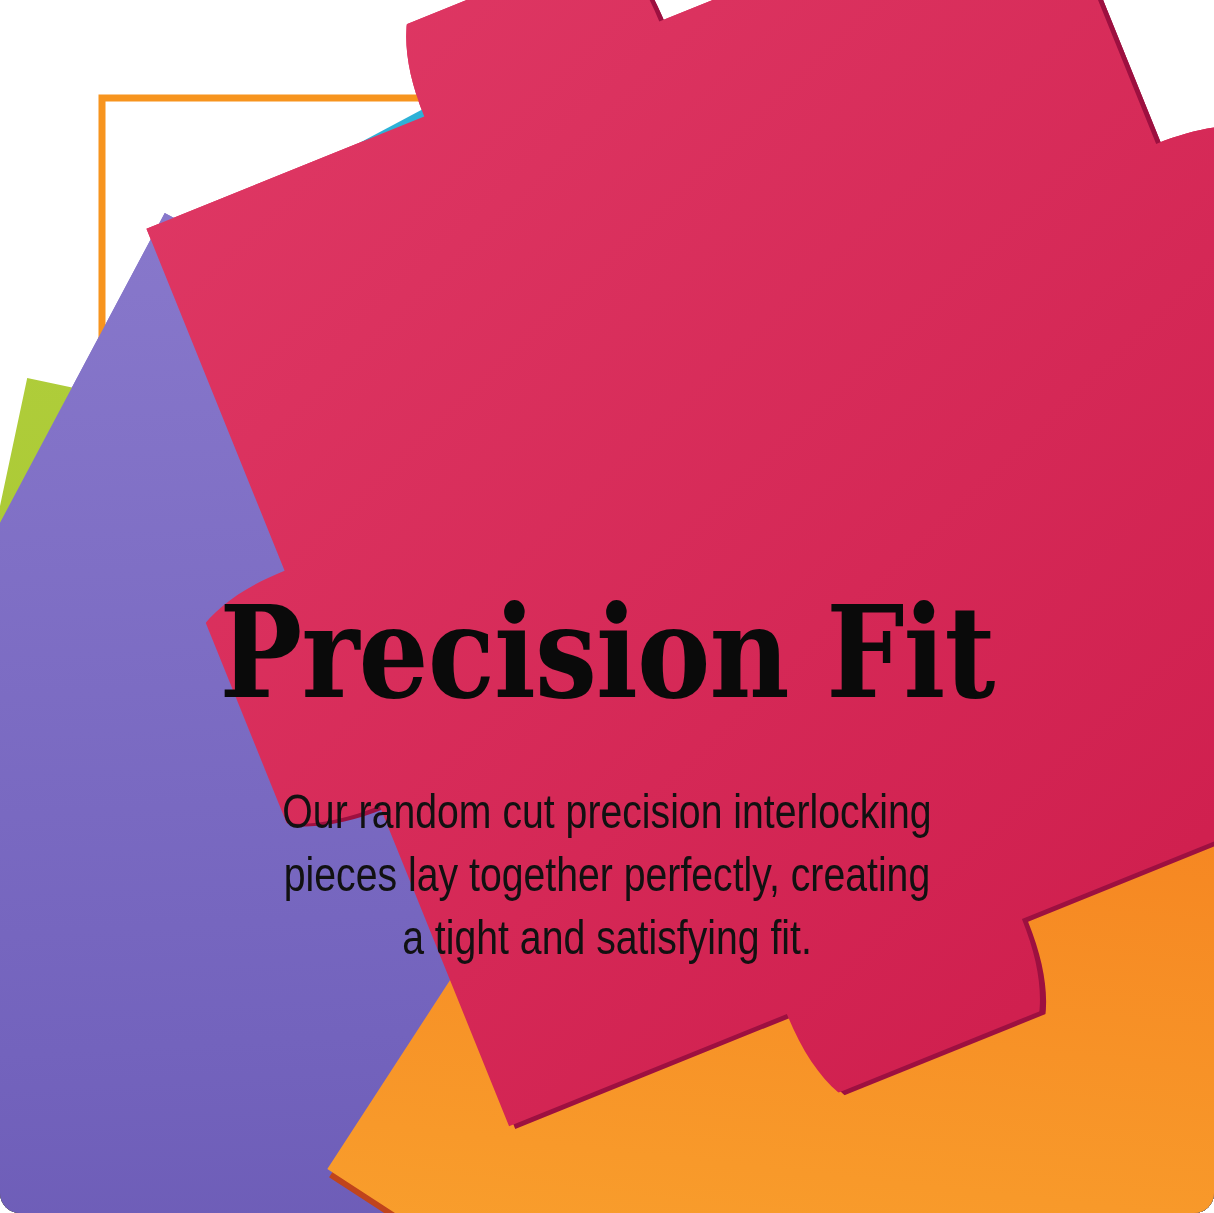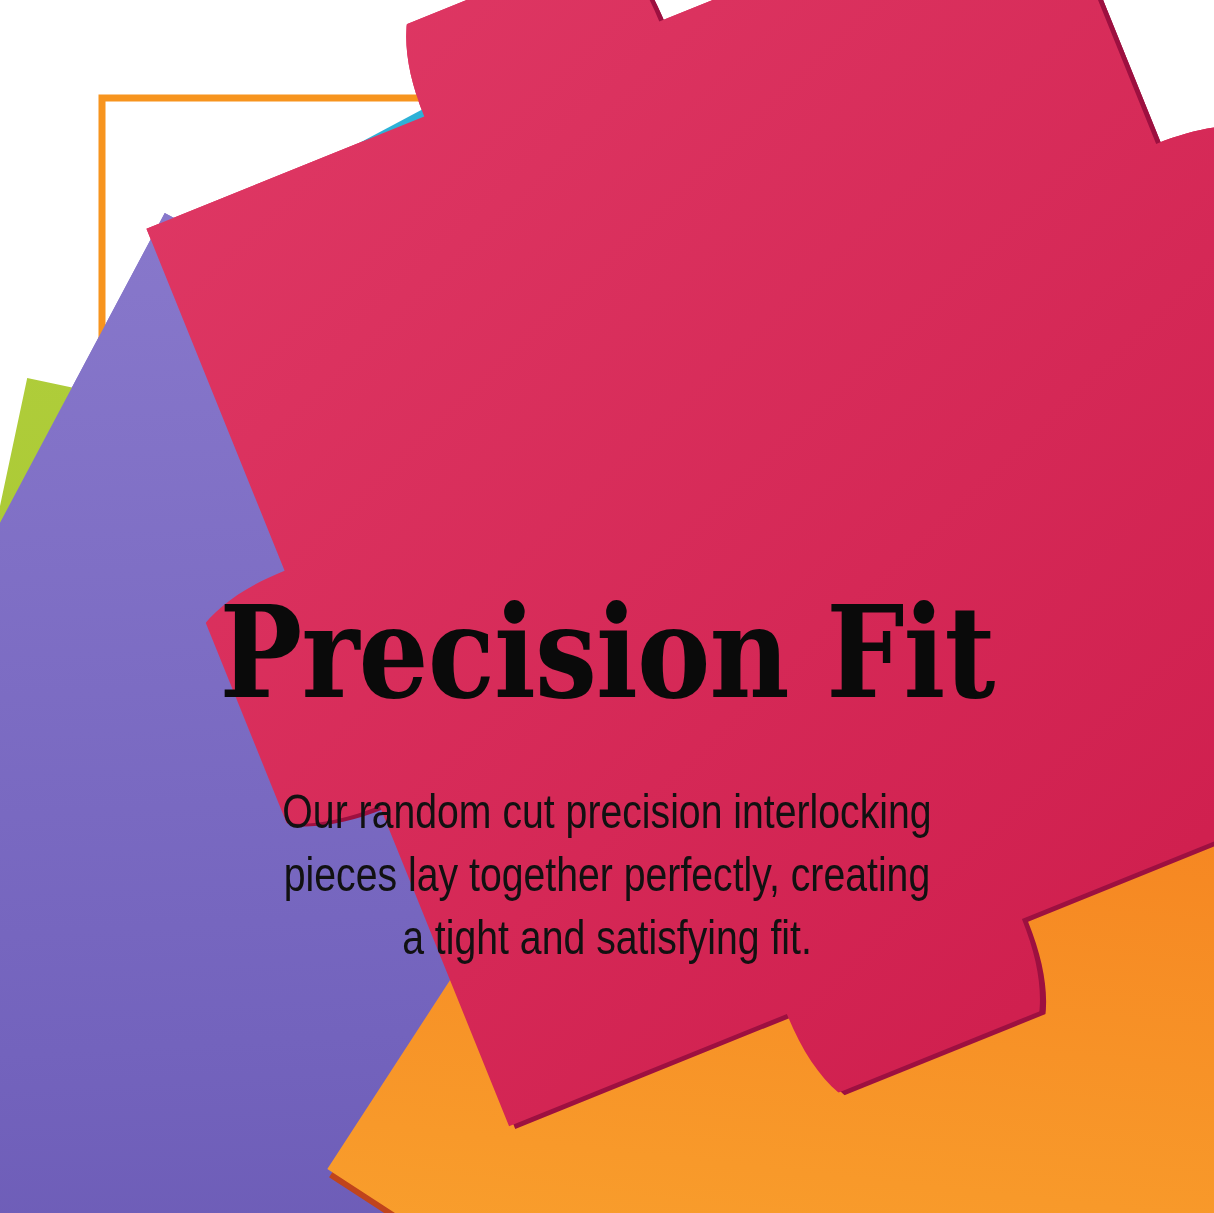--- a/index.html
+++ b/index.html
@@ -1,18 +1,18 @@
 <!DOCTYPE html>
 <html><head>
 <meta charset="utf-8">
 <style>
   html,body{margin:0;padding:0;background:#ffffff;}
   body{width:1214px;height:1213px;overflow:hidden;
        font-family:"Liberation Sans",sans-serif;}
-  #stage{position:relative;width:1214px;height:1213px;background:#fff;overflow:hidden;}
+  #stage{position:relative;width:1214px;height:1213px;background:#fff;overflow:hidden;border-radius:20px;}
   #art{position:absolute;left:0;top:0;width:1214px;height:1213px;}
   .txtblock{position:absolute;left:0;width:1214px;text-align:center;}
   #title{top:588px;
          font-family:"DejaVu Serif","Liberation Serif",serif;
          font-weight:700;font-size:128px;line-height:1.0;color:#0a0a0a;
          letter-spacing:-1px;transform:scaleX(.86);transform-origin:center top;}
   #body-copy{top:780px;
          font-family:"Liberation Sans",sans-serif;
          font-weight:400;font-size:49px;line-height:63px;color:#111111;
          transform:scaleX(.80);transform-origin:center top;}

